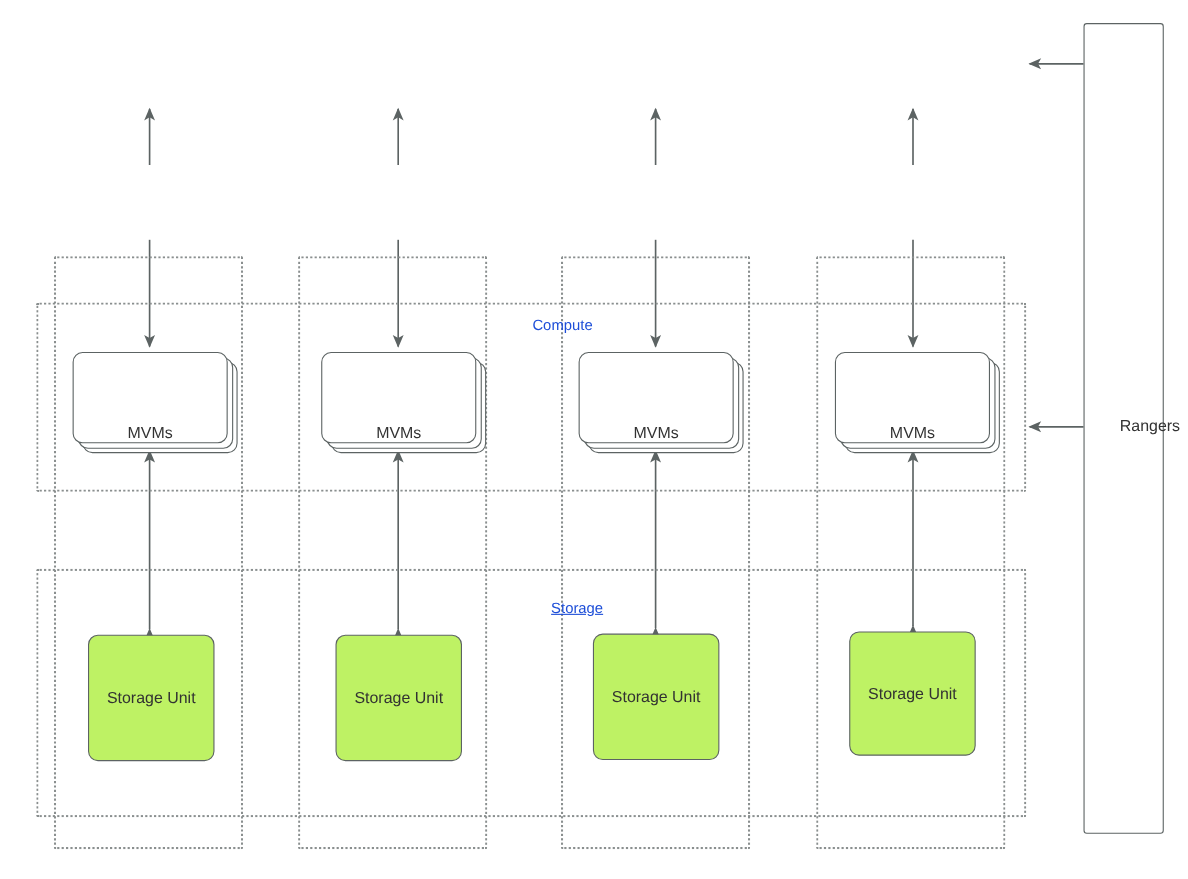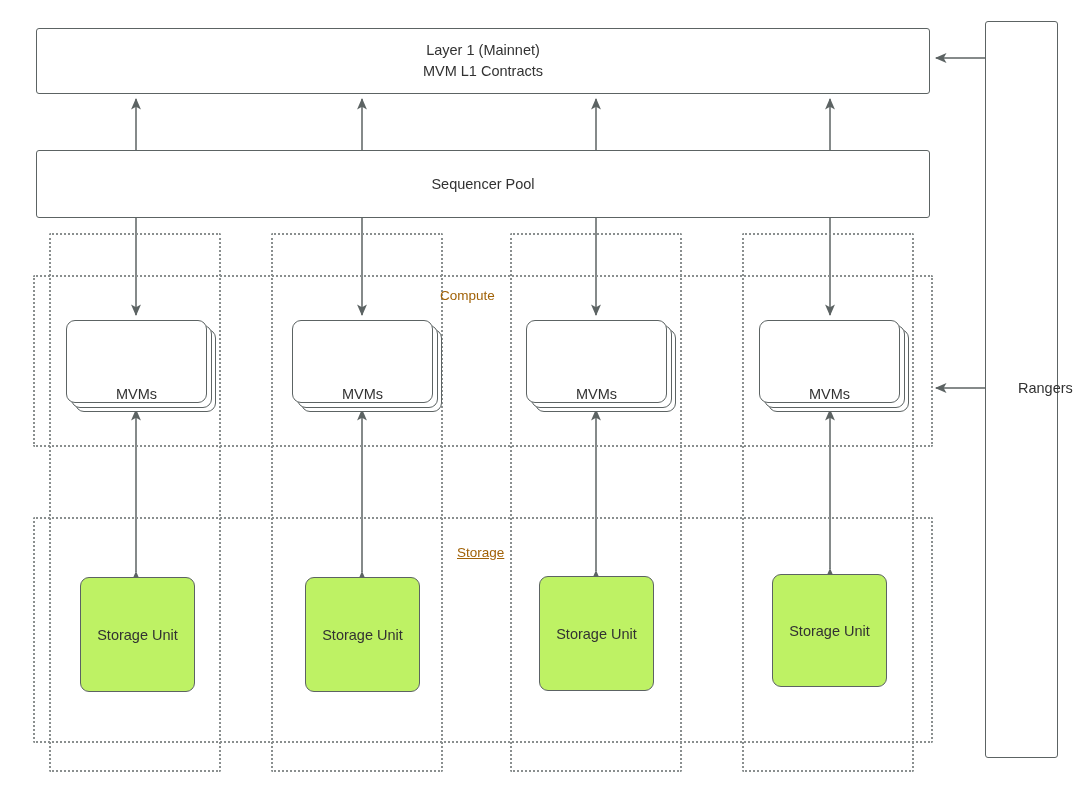--- a/index.html
+++ b/index.html
@@ -52,24 +52,25 @@
     box-sizing: border-box;
     border: 2px dotted #8a8f8f;
     background: transparent;
     border-radius: 2px;
   }
   .dotted-col { z-index: 1; }
   .dotted-band { z-index: 2; }
   .band-label {
     position: absolute;
     font-size: 13.5px;
-    color: #a16207;
+    color: #1d4ed8;
     white-space: nowrap;
     z-index: 6;
     background: transparent;
+    margin-left: 44px;
   }
 
   
   .mvm-stack {
     position: absolute;
     width: 148px;
     height: 92px;
     z-index: 5;
   }
   .mvm-stack .card {
@@ -136,28 +137,21 @@
   <div class="dotted dotted-col" style="left:271px; top:233px; width:172px; height:539px;"></div>
   <div class="dotted dotted-col" style="left:510px; top:233px; width:172px; height:539px;"></div>
   <div class="dotted dotted-col" style="left:742px; top:233px; width:172px; height:539px;"></div>
 
   <div class="dotted dotted-band" style="left:33px; top:275px; width:900px; height:172px;"></div>
   <div class="band-label" style="left:440px; top:288px;">Compute</div>
 
   <div class="dotted dotted-band" style="left:33px; top:517px; width:900px; height:226px;"></div>
   <div class="band-label" style="left:457px; top:545px;text-decoration:underline;">Storage</div>
 
-  <div class="box l1-box" style="left:36px; top:28px; width:894px; height:66px;">
-    <span class="line">Layer 1 (Mainnet)</span>
-    <span class="line">MVM L1 Contracts</span>
-  </div>
-
-  <div class="box seq-box" style="left:36px; top:150px; width:894px; height:68px;">
-    <span class="line">Sequencer Pool</span>
-  </div>
+
 
   <div class="mvm-stack" style="left:66px; top:320px;">
     <div class="card back2"></div>
     <div class="card back1"></div>
     <div class="card front">
       <span>MVMs</span>
     </div>
   </div>
 
   <div class="mvm-stack" style="left:292px; top:320px;">

